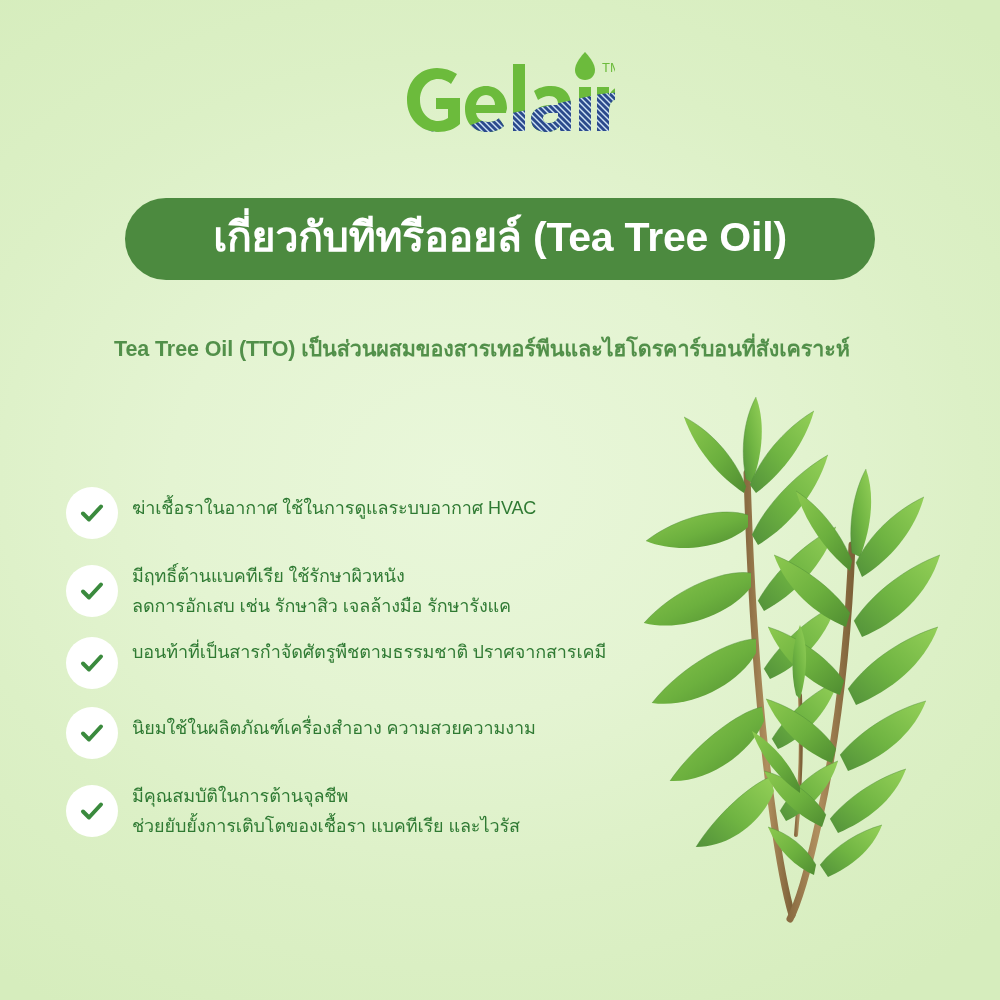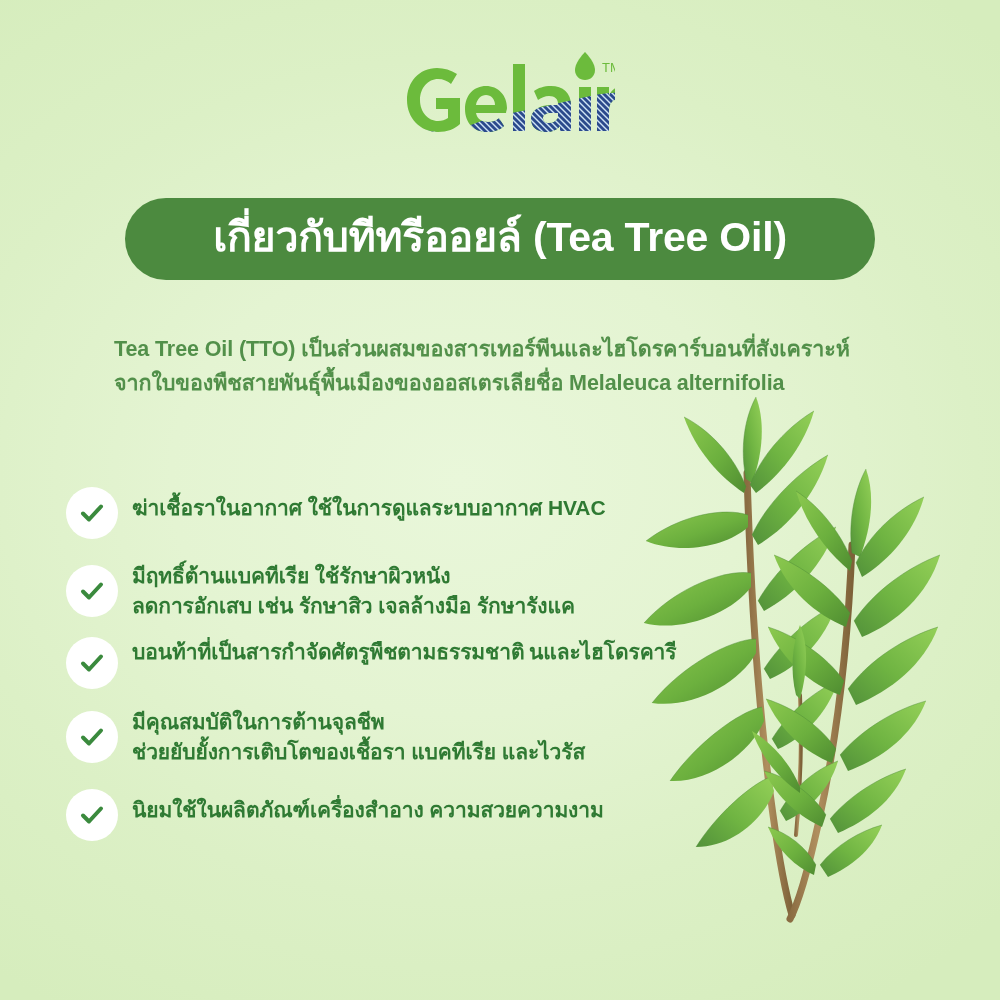--- a/index.html
+++ b/index.html
@@ -89,22 +89,22 @@
     display:flex; align-items:center; justify-content:center;
     margin-right:14px;
   }
   .check-circle svg { display:block; }
 
   .bullet-text {
     padding-top:6px;
   }
   .bullet-line {
     color:#2f7a33;
-    font-size:21px;
-    font-weight:bold;
+    font-size:18px;
+    font-weight:normal;
     line-height:30px;
     letter-spacing:-0.1px;
     white-space:nowrap;
   }
 
   
   .bullet.two-line .check-circle { align-self:center; }
   .bullet.two-line .bullet-text { padding-top:0; }
 
   
@@ -176,21 +176,20 @@
       </svg>
     </div>
   </div>
 
   <div class="banner">
     <div class="banner-title">เกี่ยวกับทีทรีออยล์ (Tea Tree Oil)</div>
   </div>
 
   <div class="intro">
     <div class="intro-line">Tea Tree Oil (TTO) เป็นส่วนผสมของสารเทอร์พีนและไฮโดรคาร์บอนที่สังเคราะห์</div>
-    <div class="intro-line">จากใบของพืชสายพันธุ์พื้นเมืองของออสเตรเลียชื่อ Melaleuca alternifolia</div>
   </div>
 
   <div class="bullets">
 
     <div class="bullet">
       <span class="check-circle">
         <svg width="30" height="30" viewBox="0 0 30 30" aria-hidden="true">
           <path d="M6 15.5 L12 21.5 L24 8.5" fill="none" stroke="#3a8a3d" stroke-width="4" stroke-linecap="round" stroke-linejoin="round"></path>
         </svg>
       </span>
@@ -212,44 +211,44 @@
     </div>
 
     <div class="bullet two-line">
       <span class="check-circle">
         <svg width="30" height="30" viewBox="0 0 30 30" aria-hidden="true">
           <path d="M6 15.5 L12 21.5 L24 8.5" fill="none" stroke="#3a8a3d" stroke-width="4" stroke-linecap="round" stroke-linejoin="round"></path>
         </svg>
       </span>
       <span class="bullet-text">
         <span class="bullet-line">บอนท้าที่เป็นสารกำจัดศัตรูพืชตามธรรมชาติ</span>
-        <span class="bullet-line">นและไฮโดรคารี</span>
+        <span class="bullet-line">ปราศจากสารเคมี</span>
+      </span>
+    </div>
+
+    <div class="bullet">
+      <span class="check-circle">
+        <svg width="30" height="30" viewBox="0 0 30 30" aria-hidden="true">
+          <path d="M6 15.5 L12 21.5 L24 8.5" fill="none" stroke="#3a8a3d" stroke-width="4" stroke-linecap="round" stroke-linejoin="round"></path>
+        </svg>
+      </span>
+      <span class="bullet-text">
+        <span class="bullet-line">นิยมใช้ในผลิตภัณฑ์เครื่องสำอาง ความสวยความงาม</span>
       </span>
     </div>
 
     <div class="bullet two-line">
       <span class="check-circle">
         <svg width="30" height="30" viewBox="0 0 30 30" aria-hidden="true">
           <path d="M6 15.5 L12 21.5 L24 8.5" fill="none" stroke="#3a8a3d" stroke-width="4" stroke-linecap="round" stroke-linejoin="round"></path>
         </svg>
       </span>
       <span class="bullet-text">
         <span class="bullet-line">มีคุณสมบัติในการต้านจุลชีพ</span>
         <span class="bullet-line">ช่วยยับยั้งการเติบโตของเชื้อรา แบคทีเรีย และไวรัส</span>
-      </span>
-    </div>
-
-    <div class="bullet">
-      <span class="check-circle">
-        <svg width="30" height="30" viewBox="0 0 30 30" aria-hidden="true">
-          <path d="M6 15.5 L12 21.5 L24 8.5" fill="none" stroke="#3a8a3d" stroke-width="4" stroke-linecap="round" stroke-linejoin="round"></path>
-        </svg>
-      </span>
-      <span class="bullet-text">
-        <span class="bullet-line">นิยมใช้ในผลิตภัณฑ์เครื่องสำอาง ความสวยความงาม</span>
       </span>
     </div>
 
   </div>
 
   <div class="plant">
     <svg viewBox="0 0 360 560" xmlns="http://www.w3.org/2000/svg" aria-hidden="true">
       <defs>
         <linearGradient id="lg1" x1="0" y1="0" x2="1" y2="1">
           <stop offset="0%" stop-color="#8cc94f"></stop>

